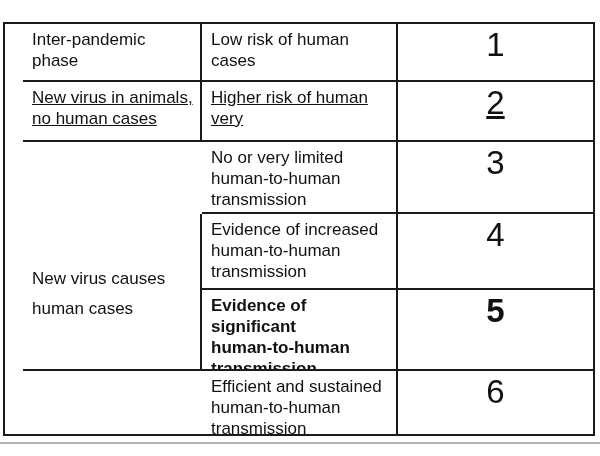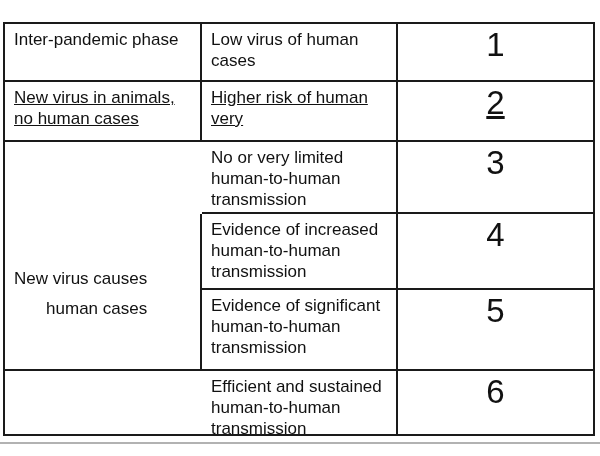--- a/index.html
+++ b/index.html
@@ -32,30 +32,30 @@
   .cell {
     box-sizing: border-box;
     border-right: 2px solid #1a1a1a;
     border-bottom: 2px solid #1a1a1a;
     padding: 5px 6px 0 9px;
     font-size: 17px;
     line-height: 21px;
     white-space: pre-line;
     overflow: hidden;
   }
-  .col1 { grid-column: 1; }
+  .col1 { grid-column: 1; margin-left: 18px; }
   .col2 { grid-column: 2; }
   .col3 { grid-column: 3; border-right: none; }
   .row1 { grid-row: 1; }
   .row2 { grid-row: 2; text-decoration: underline; }
   .row3 { grid-row: 3; }
   .row4 { grid-row: 4; }
-  .row5 { grid-row: 5; }
+  .row5 { grid-row: 5; font-weight: bold; }
   .row6 { grid-row: 6; border-bottom: none; }
-  .rowspan45 { grid-row: 4 / 6; text-align: right; }
+  .rowspan45 { grid-row: 4 / 6; }
   .level-cell {
     font-size: 33px;
     line-height: 36px;
     padding: 3px 0 0 0;
     text-align: center;
     white-space: normal;
   }
   .merged-phase {
     display: flex;
     align-items: center;
@@ -71,21 +71,21 @@
   }
 </style>
 </head>
 <body>
 
 <div id="canvas">
 
   <div class="phase-table">
 
     <div class="cell col1 row1">Inter-pandemic phase</div>
-    <div class="cell col2 row1">Low virus of human
+    <div class="cell col2 row1">Low risk of human
 cases</div>
     <div class="cell col3 row1 level-cell">1</div>
 
     <div class="cell col1 row2">New virus in animals,
 no human cases</div>
     <div class="cell col2 row2">Higher risk of human
 very</div>
     <div class="cell col3 row2 level-cell">2</div>
 
     <div class="cell col2 row3">No or very limited

